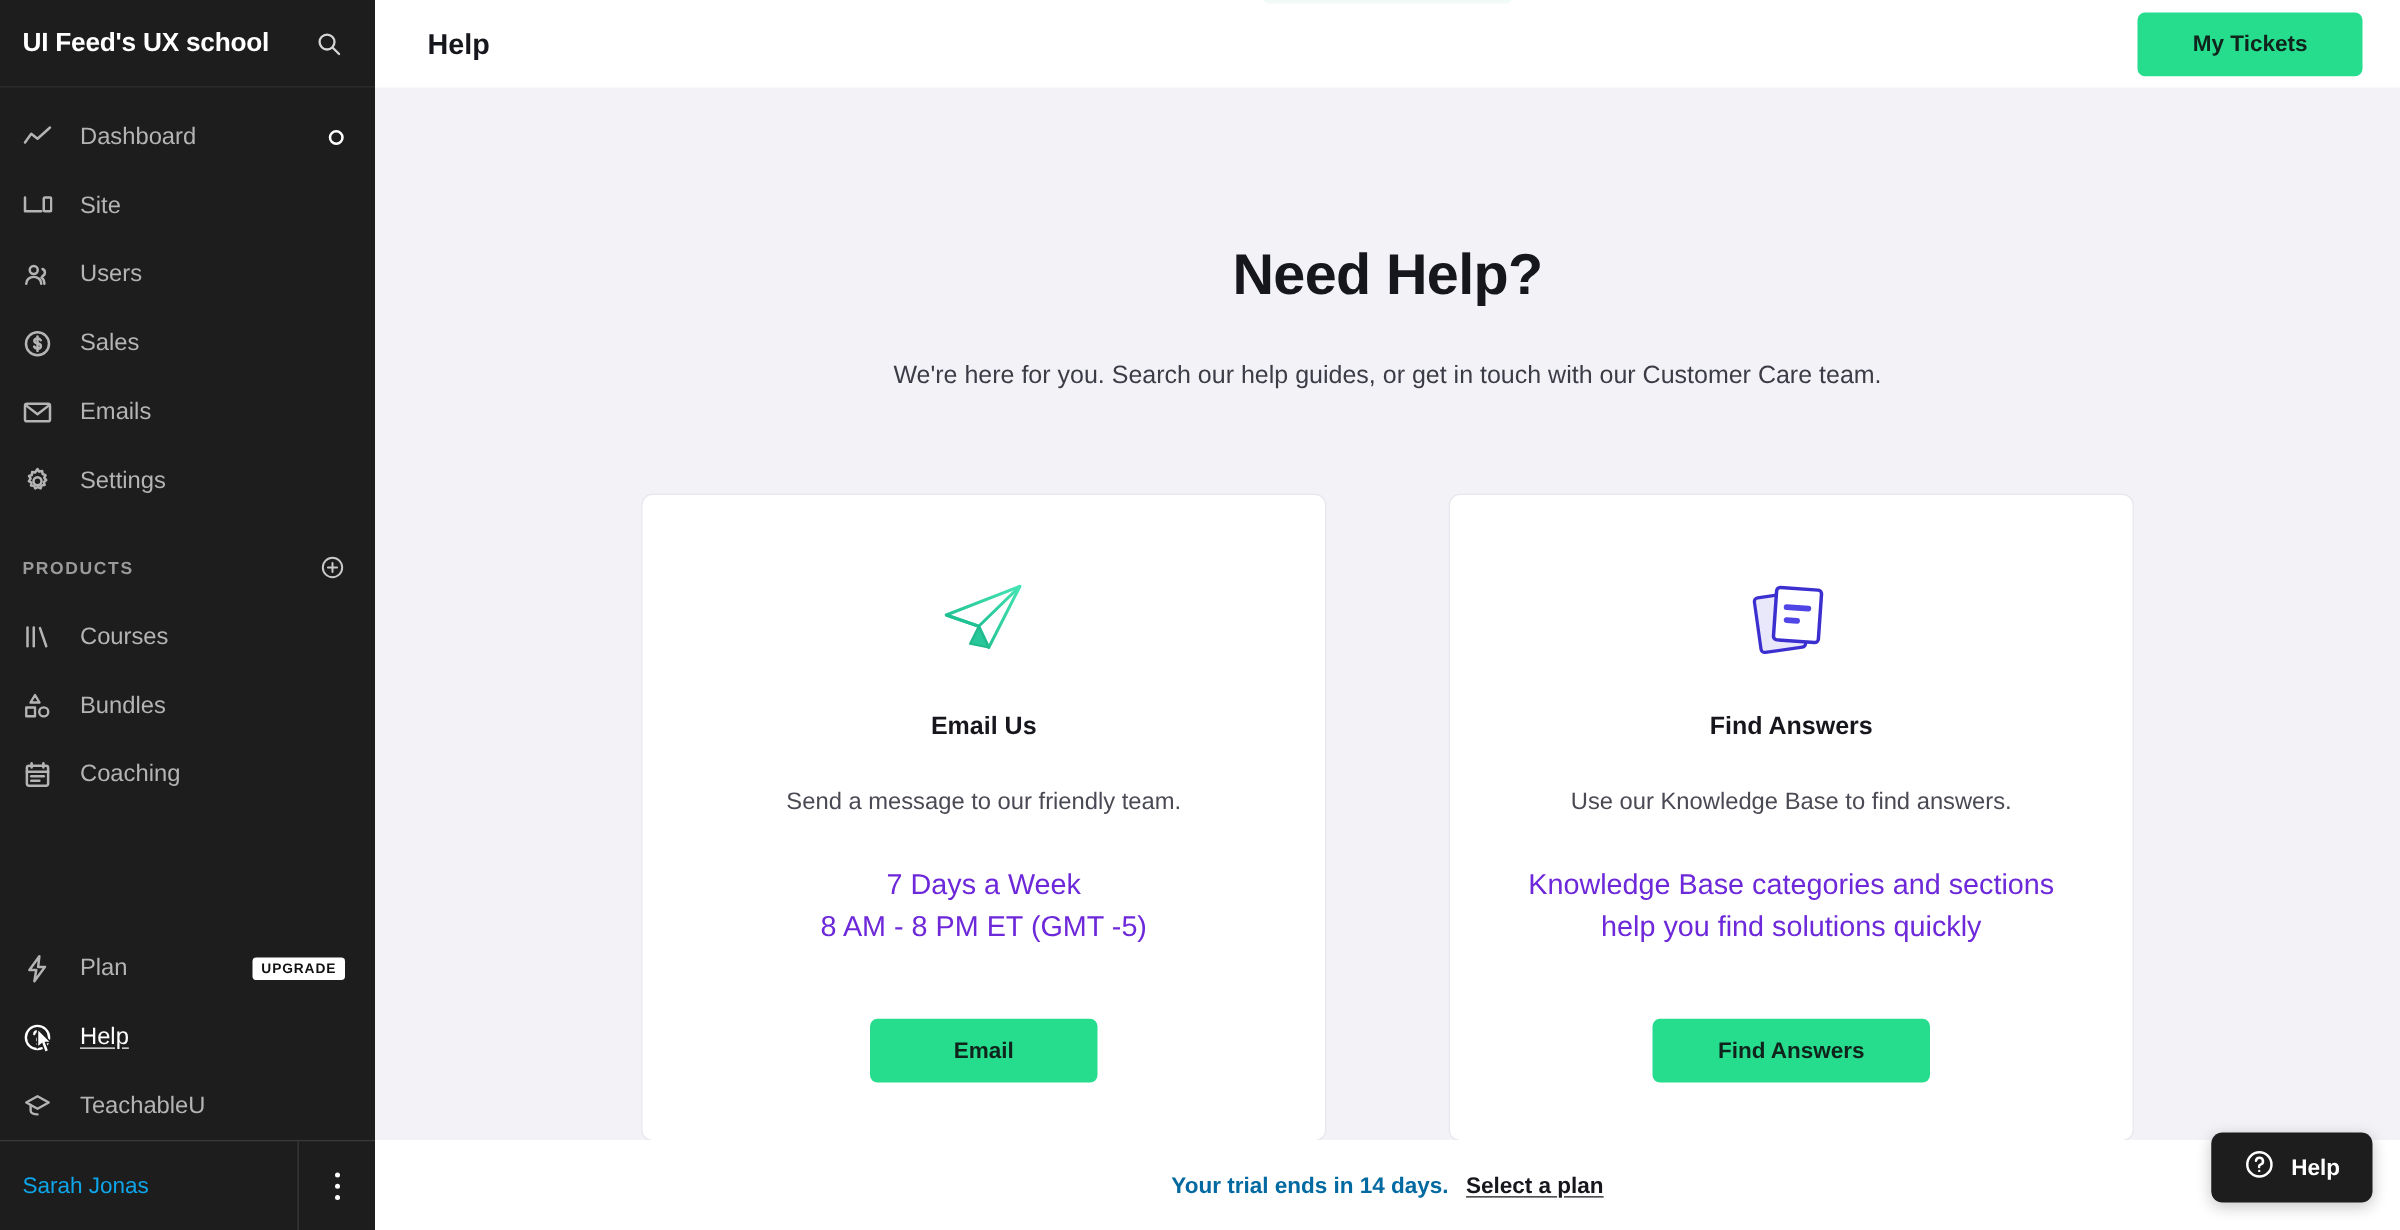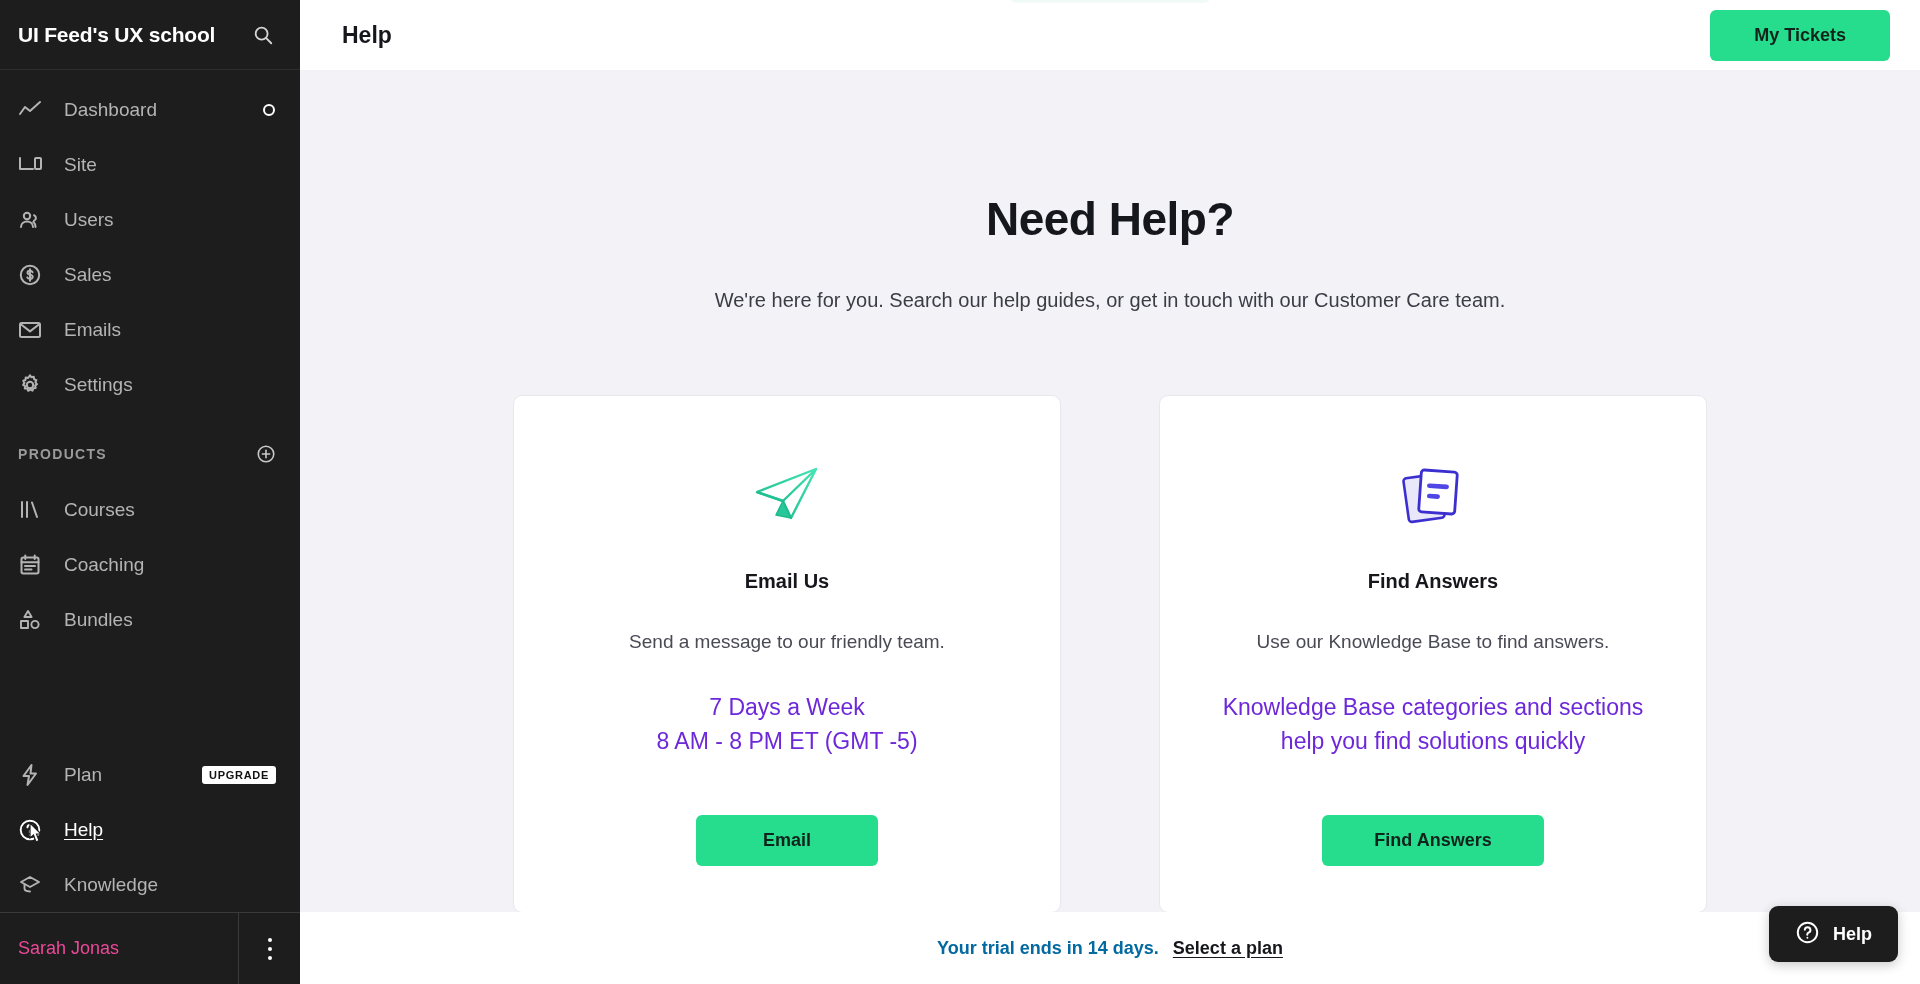--- a/index.html
+++ b/index.html
@@ -53,21 +53,21 @@
 
   .badge {
     background:#fff; color:#111; font-size:11px; font-weight:bold;
     letter-spacing:0.7px; padding:3px 7px; border-radius:3px;
   }
   .sb-foot {
     height:72px; flex:0 0 72px;
     border-top:1px solid #3a3a3a;
     display:flex; align-items:center;
   }
-  .sb-foot .uname { flex:1 1 auto; color:#ec4899; font-size:18px; padding-left:18px; white-space:nowrap; }
+  .sb-foot .uname { flex:1 1 auto; color:#0ea5e9; font-size:18px; padding-left:18px; white-space:nowrap; }
   .sb-foot .kebab {
     width:62px; height:100%; flex:0 0 62px;
     border-left:1px solid #3a3a3a;
     display:flex; align-items:center; justify-content:center; cursor:pointer;
   }
   .kdot { width:4px; height:4px; border-radius:50%; background:#fff; margin:2.5px 0; }
 
   .cursor { position:absolute; left:24px; top:820px; pointer-events:none; }
 
   
@@ -246,43 +246,43 @@
             <line x1="4" y1="4" x2="4" y2="19"></line>
               <line x1="9" y1="4" x2="9" y2="19"></line>
               <line x1="14" y1="4.5" x2="19" y2="19"></line>
           </svg>
         </span>
         <span class="lbl">Courses</span>
       </div>
 
       <div class="nav-item">
         <span class="ico">
+          <svg width="24" height="24" viewBox="0 0 24 24" fill="none" stroke="#b4b4b4" stroke-width="1.9" stroke-linecap="round" stroke-linejoin="round">
+            <polygon points="10,3 13.6,9 6.4,9"></polygon>
+              <rect x="3" y="13" width="7" height="7"></rect>
+              <circle cx="17" cy="16.5" r="3.6"></circle>
+          </svg>
+        </span>
+        <span class="lbl">Bundles</span>
+      </div>
+
+      <div class="nav-item">
+        <span class="ico">
           <svg width="24" height="24" viewBox="0 0 24 24" fill="none" stroke="#b4b4b4" stroke-width="2" stroke-linecap="round" stroke-linejoin="round">
             <rect x="3.5" y="4.5" width="17" height="16" rx="1.7"></rect>
               <line x1="3.5" y1="9.3" x2="20.5" y2="9.3"></line>
             <line x1="7.3" y1="2.6" x2="7.3" y2="6"></line>
               <line x1="16.7" y1="2.6" x2="16.7" y2="6"></line>
             <line x1="7" y1="13" x2="17" y2="13"></line>
               <line x1="7" y1="16.5" x2="13.5" y2="16.5"></line>
           </svg>
         </span>
         <span class="lbl">Coaching</span>
       </div>
 
-      <div class="nav-item">
-        <span class="ico">
-          <svg width="24" height="24" viewBox="0 0 24 24" fill="none" stroke="#b4b4b4" stroke-width="1.9" stroke-linecap="round" stroke-linejoin="round">
-            <polygon points="10,3 13.6,9 6.4,9"></polygon>
-              <rect x="3" y="13" width="7" height="7"></rect>
-              <circle cx="17" cy="16.5" r="3.6"></circle>
-          </svg>
-        </span>
-        <span class="lbl">Bundles</span>
-      </div>
-
       <div class="spacer"></div>
 
       <div class="nav-item">
         <span class="ico">
           <svg width="24" height="24" viewBox="0 0 24 24" fill="none" stroke="#b4b4b4" stroke-width="2" stroke-linecap="round" stroke-linejoin="round">
             <polygon points="13.5,2 5.5,13 11,13 9.5,22 18,10.5 12.5,10.5"></polygon>
           </svg>
         </span>
         <span class="lbl">Plan</span>
         <span class="trail">
@@ -301,21 +301,21 @@
         <span class="lbl">Help</span>
       </div>
 
       <div class="nav-item">
         <span class="ico">
           <svg width="24" height="24" viewBox="0 0 24 24" fill="none" stroke="#b4b4b4" stroke-width="1.9" stroke-linecap="round" stroke-linejoin="round">
             <polygon points="12,4 21,9 12,14 3,9"></polygon>
               <path d="M6.5 11v4.6c0 1.7 2.5 2.9 5.5 2.9"></path>
           </svg>
         </span>
-        <span class="lbl">Knowledge</span>
+        <span class="lbl">TeachableU</span>
       </div>
     </div>
 
     <div class="sb-foot">
       <div class="uname">Sarah Jonas</div>
       <div class="kebab">
         <div style="display:flex;flex-direction:column;align-items:center;">
           <span class="kdot"></span>
             <span class="kdot"></span>
             <span class="kdot"></span>

